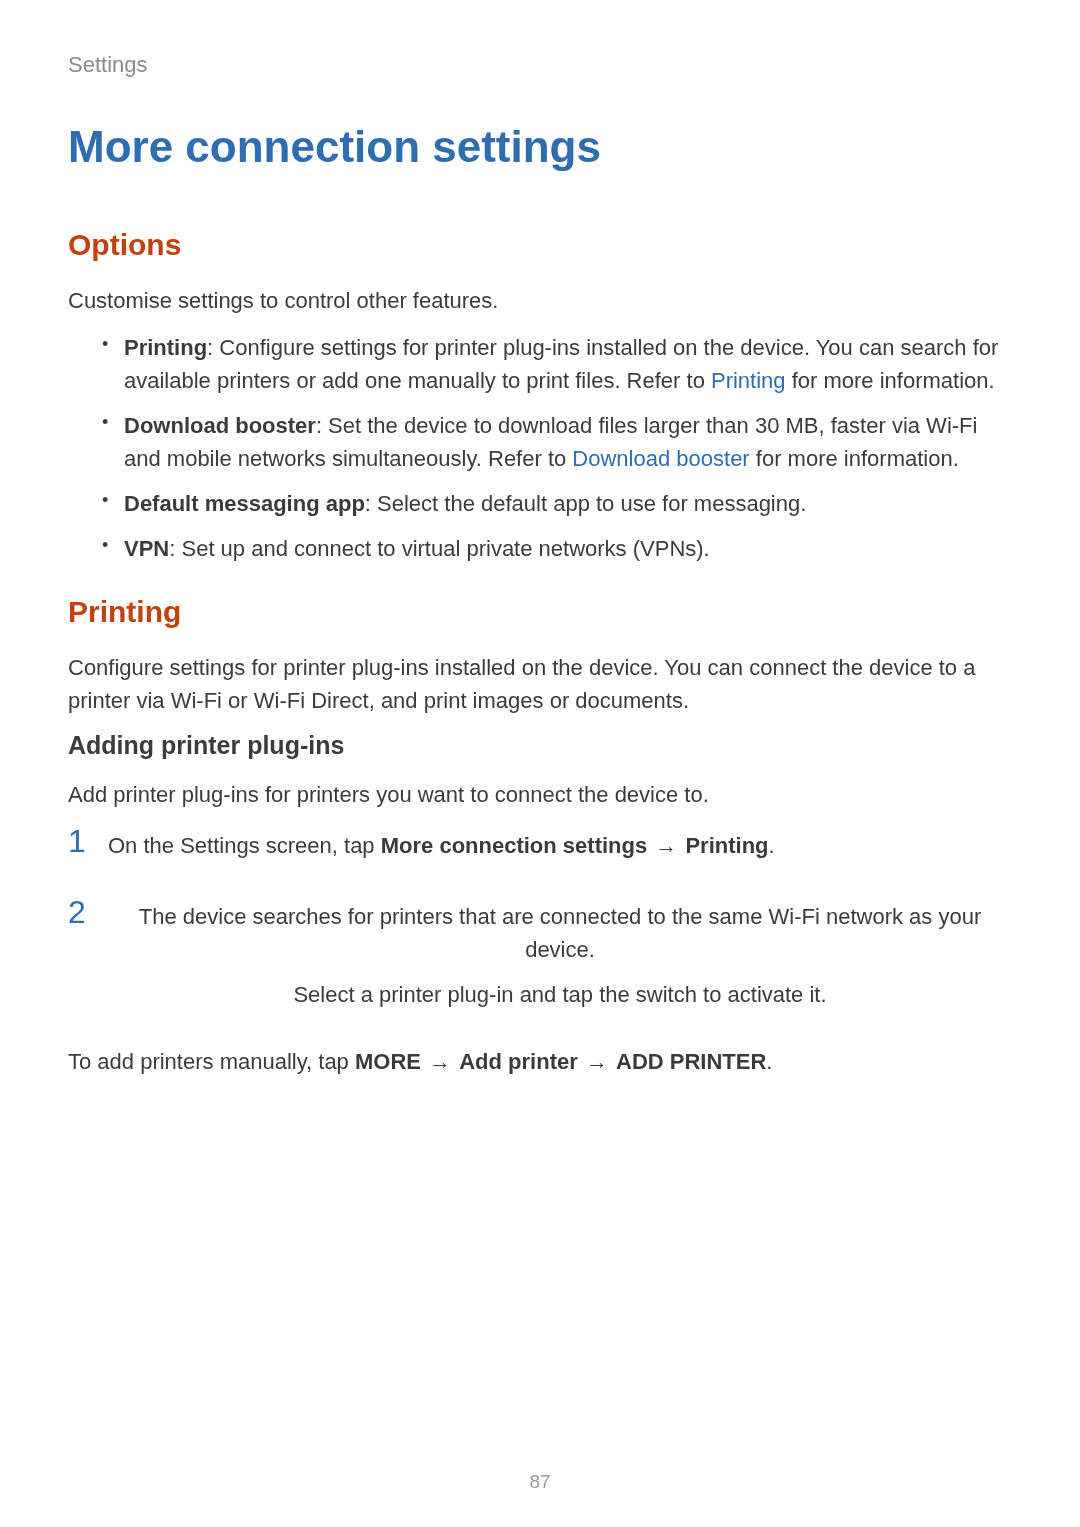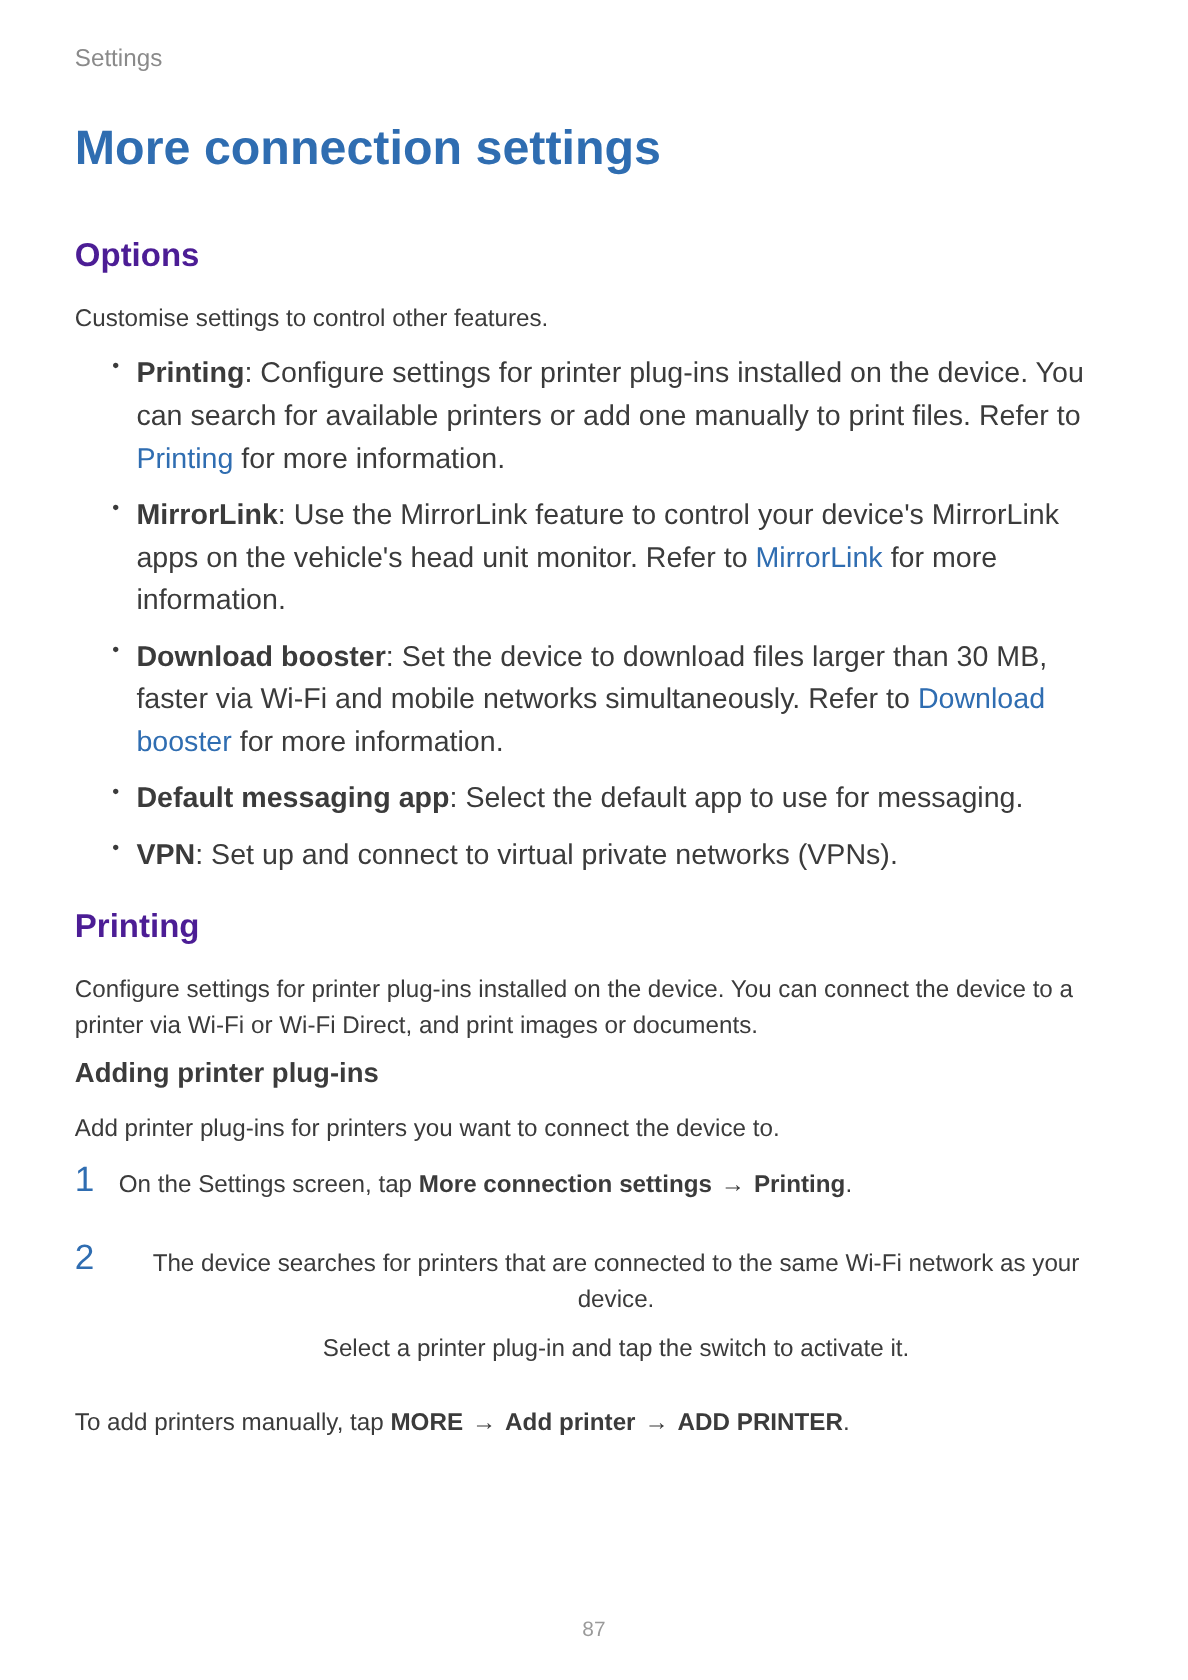--- a/index.html
+++ b/index.html
@@ -15,47 +15,48 @@
     box-sizing: border-box;
     width: 1080px;
     height: 1527px;
     padding: 40px 68px 0 68px;
     position: relative;
   }
   .header-label {
     color: #8a8a8a;
     font-size: 22px;
     margin-bottom: 44px;
+    margin-top: 12px;
   }
   h1.title {
     color: #2f6db1;
     font-size: 44px;
     font-weight: 700;
     margin: 0 0 56px 0;
   }
   h2.section {
-    color: #4c1d95;
+    color: #c2410c;
     font-size: 30px;
     font-weight: 700;
     margin: 0 0 22px 0;
   }
   p.body {
     font-size: 22px;
     line-height: 1.5;
     margin: 0 0 14px 0;
     color: #3b3b3b;
   }
   ul.opts {
     list-style: none;
     padding: 0 0 0 34px;
     margin: 8px 0 30px 0;
   }
   ul.opts > li {
     position: relative;
-    font-size: 26px;
+    font-size: 22px;
     line-height: 1.5;
     color: #3b3b3b;
     padding-left: 22px;
     margin-bottom: 12px;
   }
   ul.opts > li::before {
     content: "•";
     position: absolute;
     left: 0;
     top: 0;
@@ -131,23 +132,20 @@
   <h2 class="section">Options</h2>
 
   <p class="body">Customise settings to control other features.</p>
 
 
   <ul class="opts">
     <li>
       <span class="bold">Printing</span><span>: Configure settings for printer plug-ins installed on the device. You can search for available printers or add one manually to print files. Refer to </span><span class="link">Printing</span><span> for more information.</span>
     </li>
     <li>
-      <span class="bold">MirrorLink</span><span>: Use the MirrorLink feature to control your device's MirrorLink apps on the vehicle's head unit monitor. Refer to </span><span class="link">MirrorLink</span><span> for more information.</span>
-    </li>
-    <li>
       <span class="bold">Download booster</span><span>: Set the device to download files larger than 30 MB, faster via Wi-Fi and mobile networks simultaneously. Refer to </span><span class="link">Download booster</span><span> for more information.</span>
     </li>
     <li>
       <span class="bold">Default messaging app</span><span>: Select the default app to use for messaging.</span>
     </li>
     <li>
       <span class="bold">VPN</span><span>: Set up and connect to virtual private networks (VPNs).</span>
     </li>
   </ul>
 

